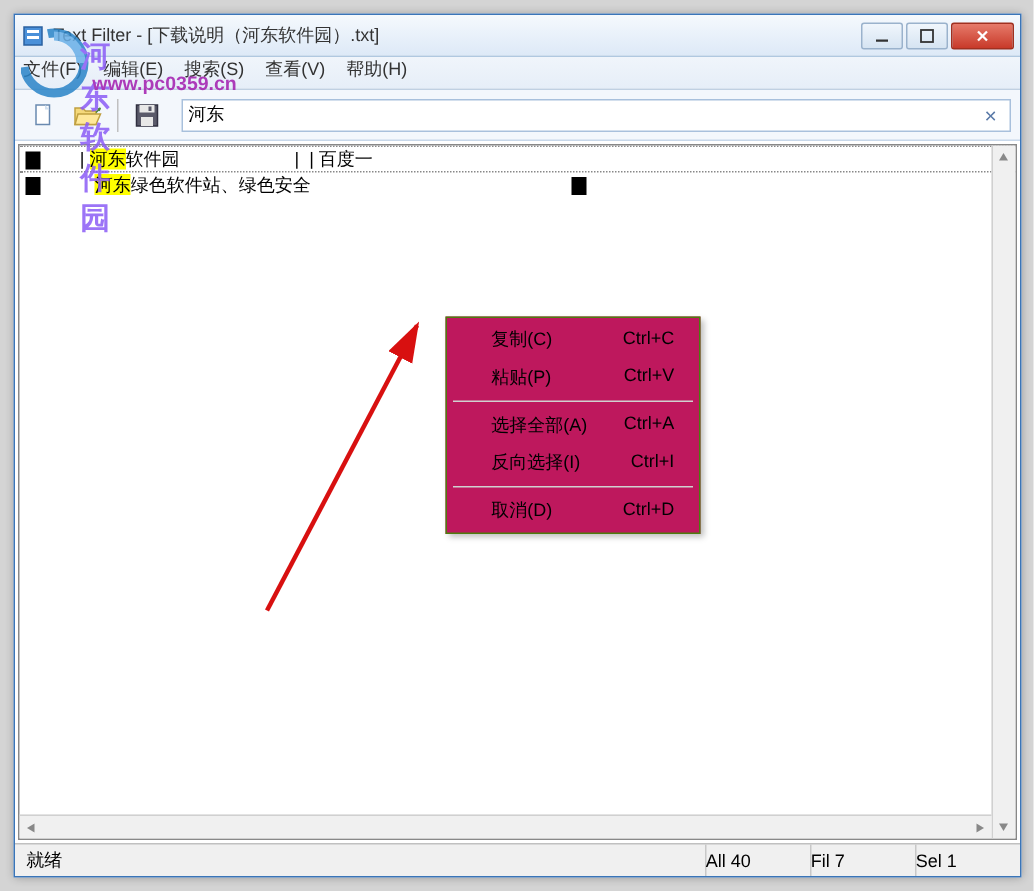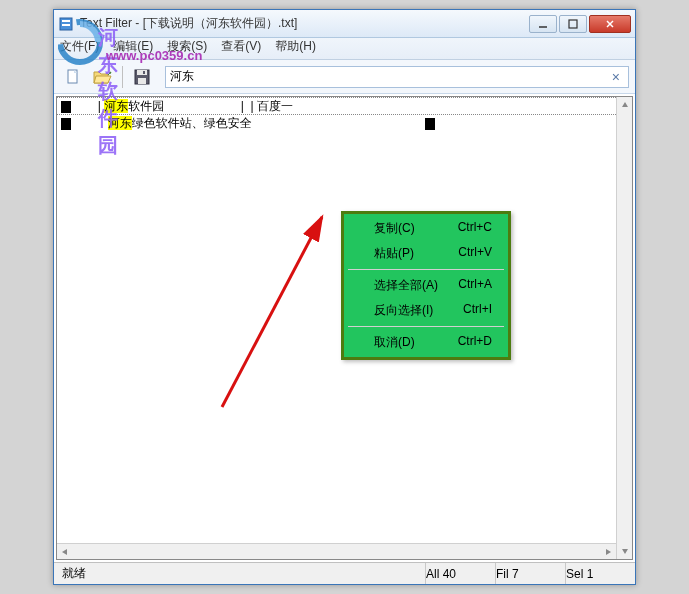--- a/index.html
+++ b/index.html
@@ -1,38 +1,38 @@
 <!DOCTYPE html>
 <html><head>
 <meta charset="utf-8">
 <style>
 * { margin: 0; padding: 0; box-sizing: border-box; font-family: "Microsoft YaHei", "SimSun", sans-serif; font-size: 12px; }
 body { background: #d4d4d4; display: flex; align-items: center; justify-content: center; width: 689px; height: 594px; }
-.window { width: 583px; height: 576px; background: #ffffff; border: 1px solid #3a75b8; display: flex; flex-direction: column; box-shadow: 0 0 6px rgba(0,0,0,0.3); position: relative; }
+.window { width: 672px; height: 576px; background: #ffffff; border: 1px solid #3a75b8; display: flex; flex-direction: column; box-shadow: 0 0 6px rgba(0,0,0,0.3); position: relative; }
 .titlebar { height: 28px; background: linear-gradient(#f5f9fd, #dde9f7); display: flex; align-items: center; padding: 0 4px; border-bottom: 1px solid #b0c8e0; }
 .titlebar-icon { width: 16px; height: 16px; margin-right: 6px; }
 .titlebar-title { flex: 1; color: #333; }
 .winbtns { display: flex; gap: 0; }
 .winbtn { width: 28px; height: 18px; border: 1px solid #9ab2cc; background: linear-gradient(#f0f6fc,#d6e4f2); display: flex; align-items: center; justify-content: center; margin-left: 2px; border-radius: 2px; }
 .winbtn.close { background: linear-gradient(#e67a6a,#c83a2a); border-color: #a03020; color: #fff; width: 42px; }
 .winbtn svg { width: 10px; height: 10px; }
 .menubar { height: 22px; background: linear-gradient(#f0f5fb,#e6eef8); display: flex; align-items: flex-start; padding: 0 6px; gap: 14px; border-bottom: 1px solid #c0d0e2; }
 .menu-item { color: #333; cursor: default; }
 .toolbar { height: 34px; background: #f3f7fc; display: flex; align-items: center; padding: 0 6px; gap: 4px; border-bottom: 1px solid #c8d8ea; }
 .tbtn { width: 26px; height: 26px; display: flex; align-items: center; justify-content: center; border: 1px solid transparent; }
 .divider { width: 1px; height: 22px; background: #c0c0c0; margin: 0 2px; }
 .search-wrap { flex: 1; border: 1px solid #a8c0dc; background: #fff; height: 22px; display: flex; align-items: center; padding: 0 4px; margin-left: 6px; }
 .search-wrap input { border: none; outline: none; flex: 1; font-size: 12px; }
 .search-clear { color: #5a7aa8; cursor: pointer; font-size: 14px; padding: 0 4px; }
 .content { flex: 1; background: #fff; position: relative; overflow: hidden; border: 1px solid #888; margin: 2px; }
 .line { white-space: pre; font-family: "SimSun", monospace; font-size: 12px; line-height: 16px; padding: 0 4px; }
 .highlight { background: #ffff00; }
 .selected-row { border-top: 1px dotted #888; border-bottom: 1px dotted #888; }
 .block-char { display: inline-block; width: 10px; height: 12px; background: #000; vertical-align: middle; }
-.context-menu { position: absolute; left: 284px; top: 114px; width: 170px; background: #22c55e; border: 3px solid #4d7c0f; box-shadow: 2px 2px 4px rgba(0,0,0,0.25); padding: 2px; }
+.context-menu { position: absolute; left: 284px; top: 114px; width: 170px; background: #be185d; border: 1px solid #4d7c0f; box-shadow: 2px 2px 4px rgba(0,0,0,0.25); padding: 2px; }
 .cm-item { display: flex; justify-content: space-between; padding: 4px 14px 4px 28px; cursor: default; }
 .cm-sep { height: 1px; background: #d0d0d0; margin: 3px 2px; }
 .scrollbar-v { position: absolute; right: 0; top: 0; bottom: 0; width: 16px; background: #f0f0f0; border-left: 1px solid #d0d0d0; }
 .scroll-arrow { height: 16px; display: flex; align-items: center; justify-content: center; }
 .scrollbar-h { position: absolute; left: 0; right: 16px; bottom: 0; height: 16px; background: #f0f0f0; border-top: 1px solid #d0d0d0; display: flex; }
 .scrollbar-h .scroll-arrow { width: 16px; height: 16px; }
 .scroll-track-h { flex: 1; }
 .statusbar { height: 22px; background: #f0f0f0; border-top: 1px solid #c0c0c0; display: flex; align-items: center; font-size: 12px; }
 .status-left { flex: 1; padding: 0 8px; }
 .status-cell { padding: 0 0; border-left: 1px solid #c8c8c8; height: 100%; display: flex; align-items: center; min-width: 70px; }

